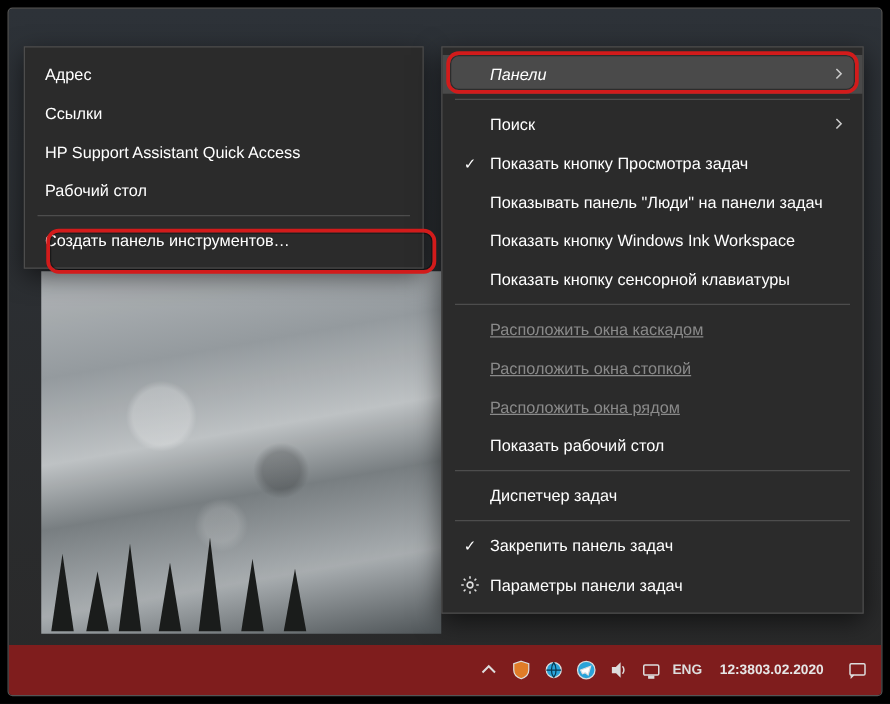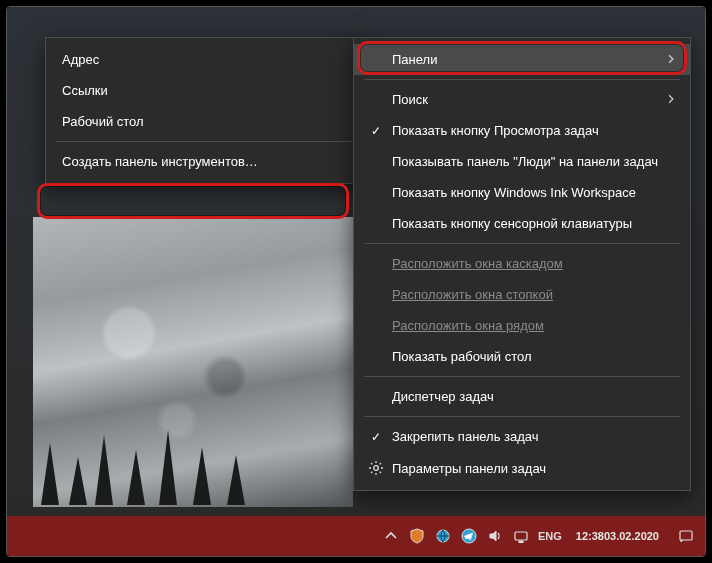--- a/index.html
+++ b/index.html
@@ -25,27 +25,27 @@
   .tree.t5{left:126px;border-bottom-width:75px}
   .tree.t6{left:160px;border-bottom-width:58px}
   .tree.t7{left:194px;border-bottom-width:50px}
 
   .taskbar { position:absolute; left:0; bottom:0; width:100%; height:40px; background:#7f1d1d; display:flex; align-items:center; justify-content:flex-end; padding-right:10px; gap:8px; color:#eee; font-size:11px;font-weight:bold; }
   .tray-icon { width:18px; height:18px; display:flex; align-items:center; justify-content:center; color:#ddd; }
   .tray-icon svg { width:16px; height:16px; fill:#ddd; stroke:#ddd; }
   .clock { display:flex; flex-direction:row; align-items:flex-end; line-height:1.1; margin:0 6px; color:#e6e6e6; }
   .notif { margin-left:4px; }
 
-  .submenu { position:absolute; left:38px; top:30px; width:320px; background:#2b2b2b; border:1px solid #4d4d4d; padding:6px 0; color:#fff; font-size:13px; box-shadow:0 6px 20px rgba(0,0,0,.6); }
+  .submenu { position:absolute; left:12px; top:30px; width:320px; background:#2b2b2b; border:1px solid #4d4d4d; padding:6px 0; color:#fff; font-size:13px; box-shadow:0 6px 20px rgba(0,0,0,.6); }
   .submenu .mi { padding:8px 16px; white-space:nowrap; }
   .submenu .sep { height:1px; background:#4d4d4d; margin:4px 10px; }
 
   .mainmenu { position:absolute; left:346px; top:30px; width:338px; background:#2b2b2b; border:1px solid #4d4d4d; padding:6px 0; color:#fff; font-size:13px; box-shadow:0 6px 20px rgba(0,0,0,.6); }
   .mi { display:flex; align-items:center; padding:8px 14px 8px 14px; gap:8px; position:relative; }
-  .mi.hov { background:#4a4a4a; }
+  .mi.hov { background:#4a4a4a;font-style:italic; }
   .mi.disabled { color:#8a8a8a;text-decoration:underline; }
   .mi .chk { width:16px; display:flex; justify-content:center; color:#fff; font-size:12px; }
   .mi .ico { width:16px; display:flex; justify-content:center; }
   .mi .lbl { flex:1; white-space:nowrap; overflow:hidden; text-overflow:ellipsis; }
   .mi .arrow { color:#ccc; }
   .sep { height:1px; background:#4d4d4d; margin:4px 10px; }
 
   .redbox { position:absolute; border:3px solid #d21b1b; border-radius:10px; pointer-events:none; box-shadow:0 0 0 1px rgba(0,0,0,.4) inset; }
   .redbox.r1 { left:350px; top:34px; width:330px; height:34px; }
   .redbox.r2 { left:30px; top:176px; width:312px; height:36px; }
@@ -67,20 +67,23 @@
   </div>
 
   <div class="submenu">
     <div class="mi">
       <span class="lbl">Адрес</span>
     </div>
     <div class="mi">
       <span class="lbl">Ссылки</span>
     </div>
     <div class="mi">
+      <span class="lbl">HP Support Assistant Quick Access</span>
+    </div>
+    <div class="mi">
       <span class="lbl">Рабочий стол</span>
     </div>
     <div class="sep"></div>
     <div class="mi">
       <span class="lbl">Создать панель инструментов…</span>
     </div>
   </div>
 
   <div class="mainmenu">
     <div class="mi hov">

